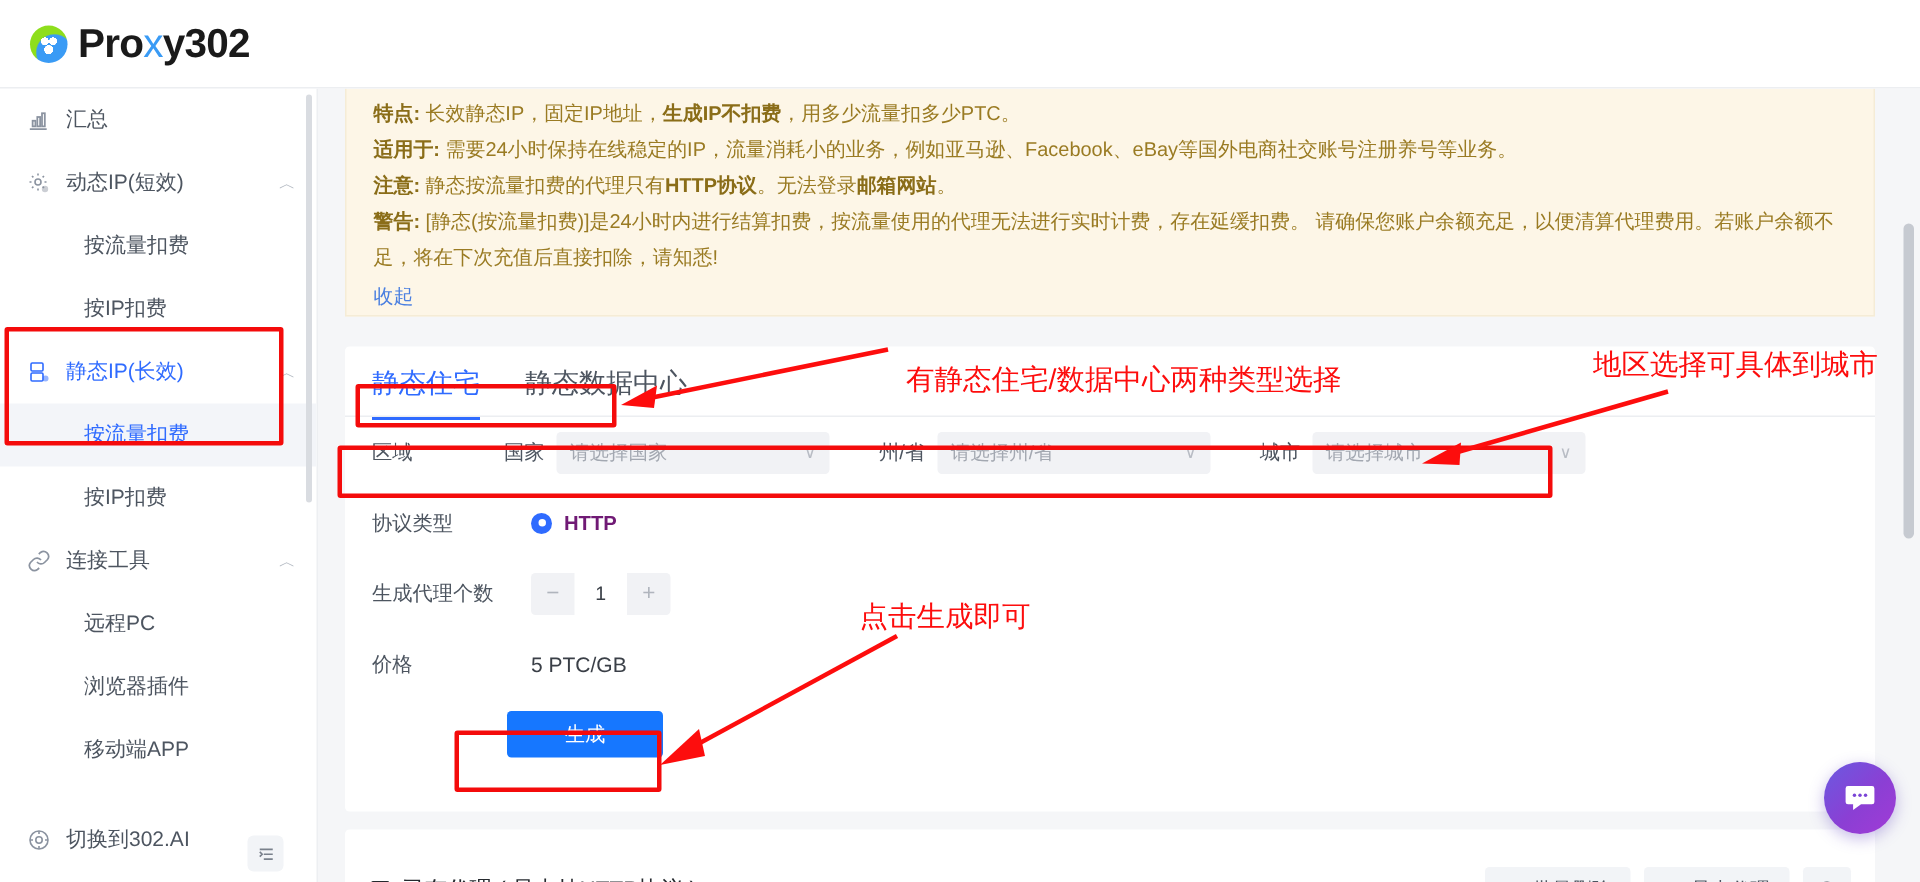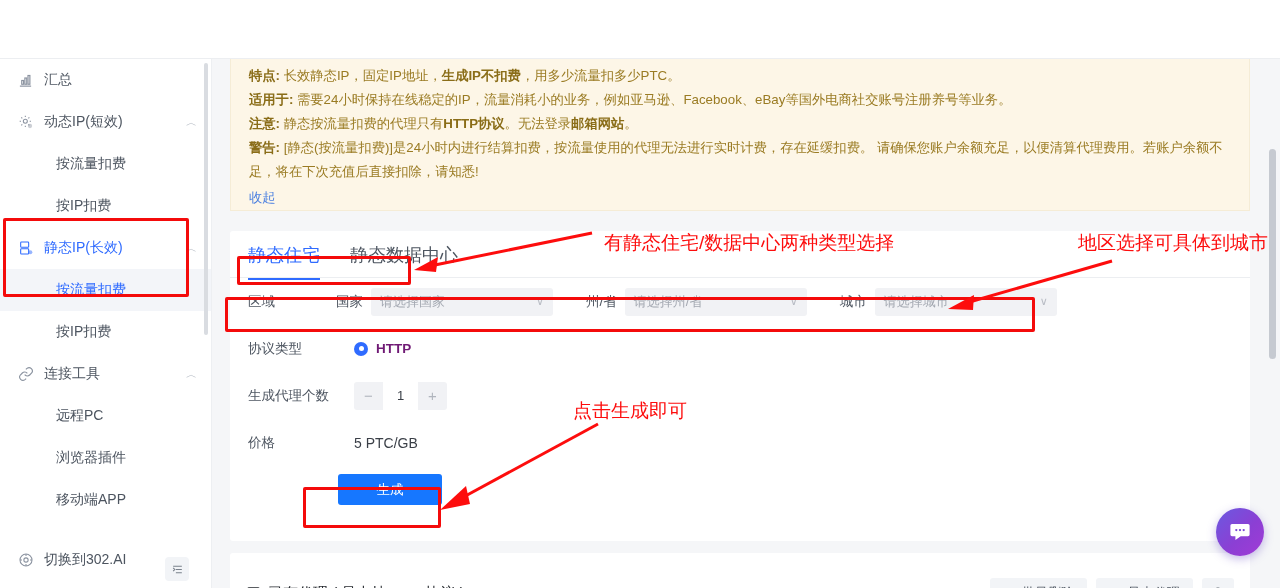--- a/index.html
+++ b/index.html
@@ -243,20 +243,24 @@
     position: absolute; color: #fd0d0d; font-size: 19px;
     white-space: nowrap; font-family: "Liberation Sans", "DejaVu Sans", sans-serif;
   }
 </style>
 </head>
 <body>
 
 <div id="app">
 
   <div class="header">
+    <div class="brand">
+      <div class="brand-mark"></div>
+      <div class="brand-text"><span>Pro</span><span class="x">x</span><span>y302</span></div>
+    </div>
   </div>
 
   <div class="sidebar">
 
     <div class="nav-item">
       <span class="ic">
         <svg width="15" height="15" viewBox="0 0 24 24" fill="none" stroke="currentColor" stroke-width="1.9">
             <path d="M3 21h18"></path>
             <rect x="6" y="12" width="3" height="6"></rect>
             <rect x="11" y="8" width="3" height="10"></rect>
@@ -483,18 +487,18 @@
     <svg class="anno-arrow" style="position:absolute; left:940px; top:255px; width:180px; height:60px;" viewBox="0 0 180 60">
       <line x1="172" y1="6" x2="26" y2="48" stroke="#fd0d0d" stroke-width="3"></line>
       <polygon points="8,54 34,40 33,55" fill="#fd0d0d"></polygon>
     </svg>
 
     <svg class="anno-arrow" style="position:absolute; left:430px; top:418px; width:175px; height:95px;" viewBox="0 0 175 95">
       <line x1="168" y1="6" x2="28" y2="82" stroke="#fd0d0d" stroke-width="3"></line>
       <polygon points="10,92 36,68 40,86" fill="#fd0d0d"></polygon>
     </svg>
 
-    <div class="anno-text" style="left:604px; top:230px;">有静态住宅/数据中心两种类型选择</div>
-    <div class="anno-text" style="left:1062px; top:230px;margin-left:16px;">地区选择可具体到城市</div>
+    <div class="anno-text" style="left:604px; top:240px;">有静态住宅/数据中心两种类型选择</div>
+    <div class="anno-text" style="left:1062px; top:230px;">地区选择可具体到城市</div>
     <div class="anno-text" style="left:573px; top:398px;">点击生成即可</div>
   </div>
 
 </div>
 
 </body></html>

